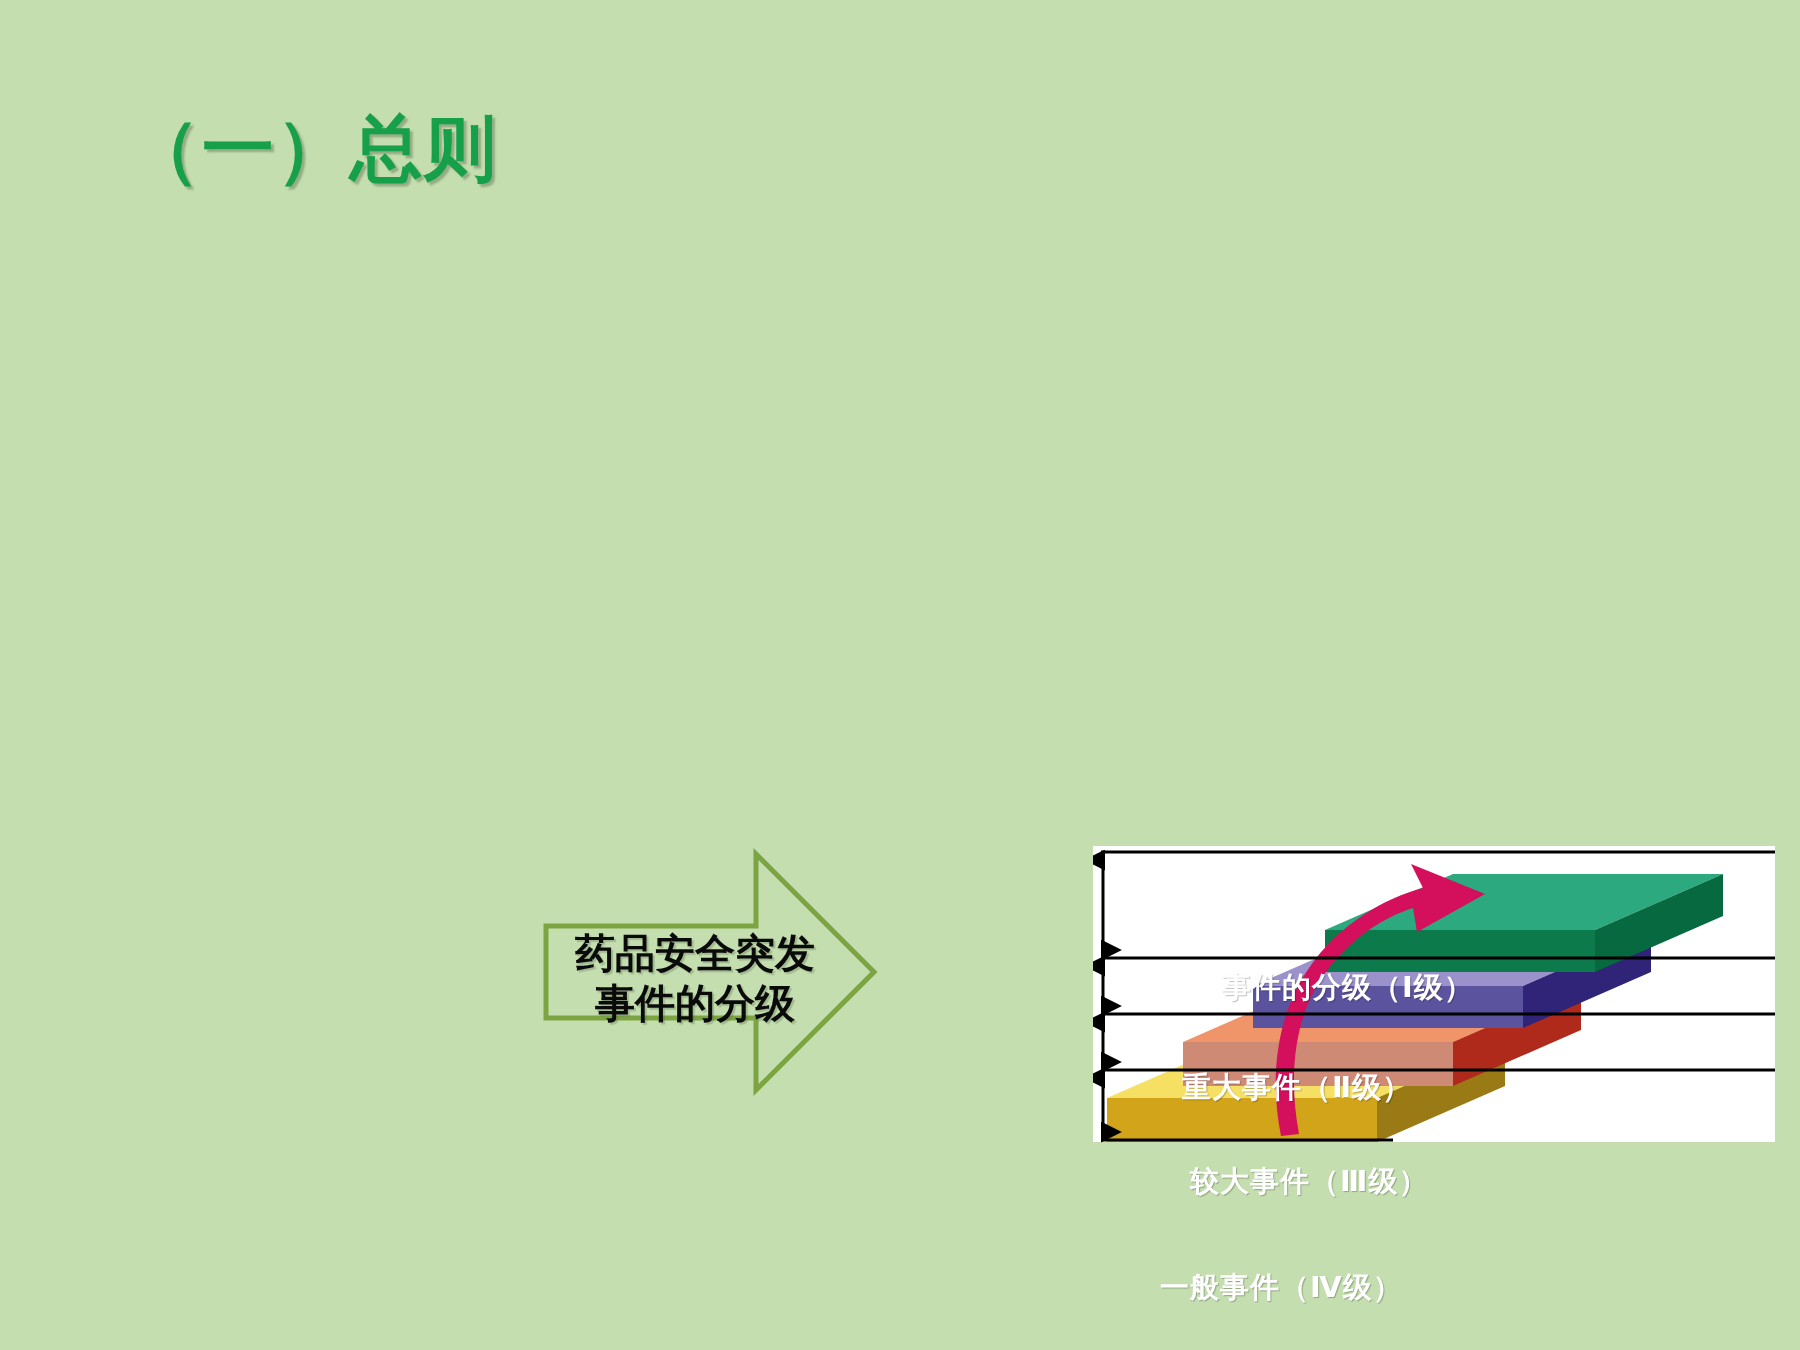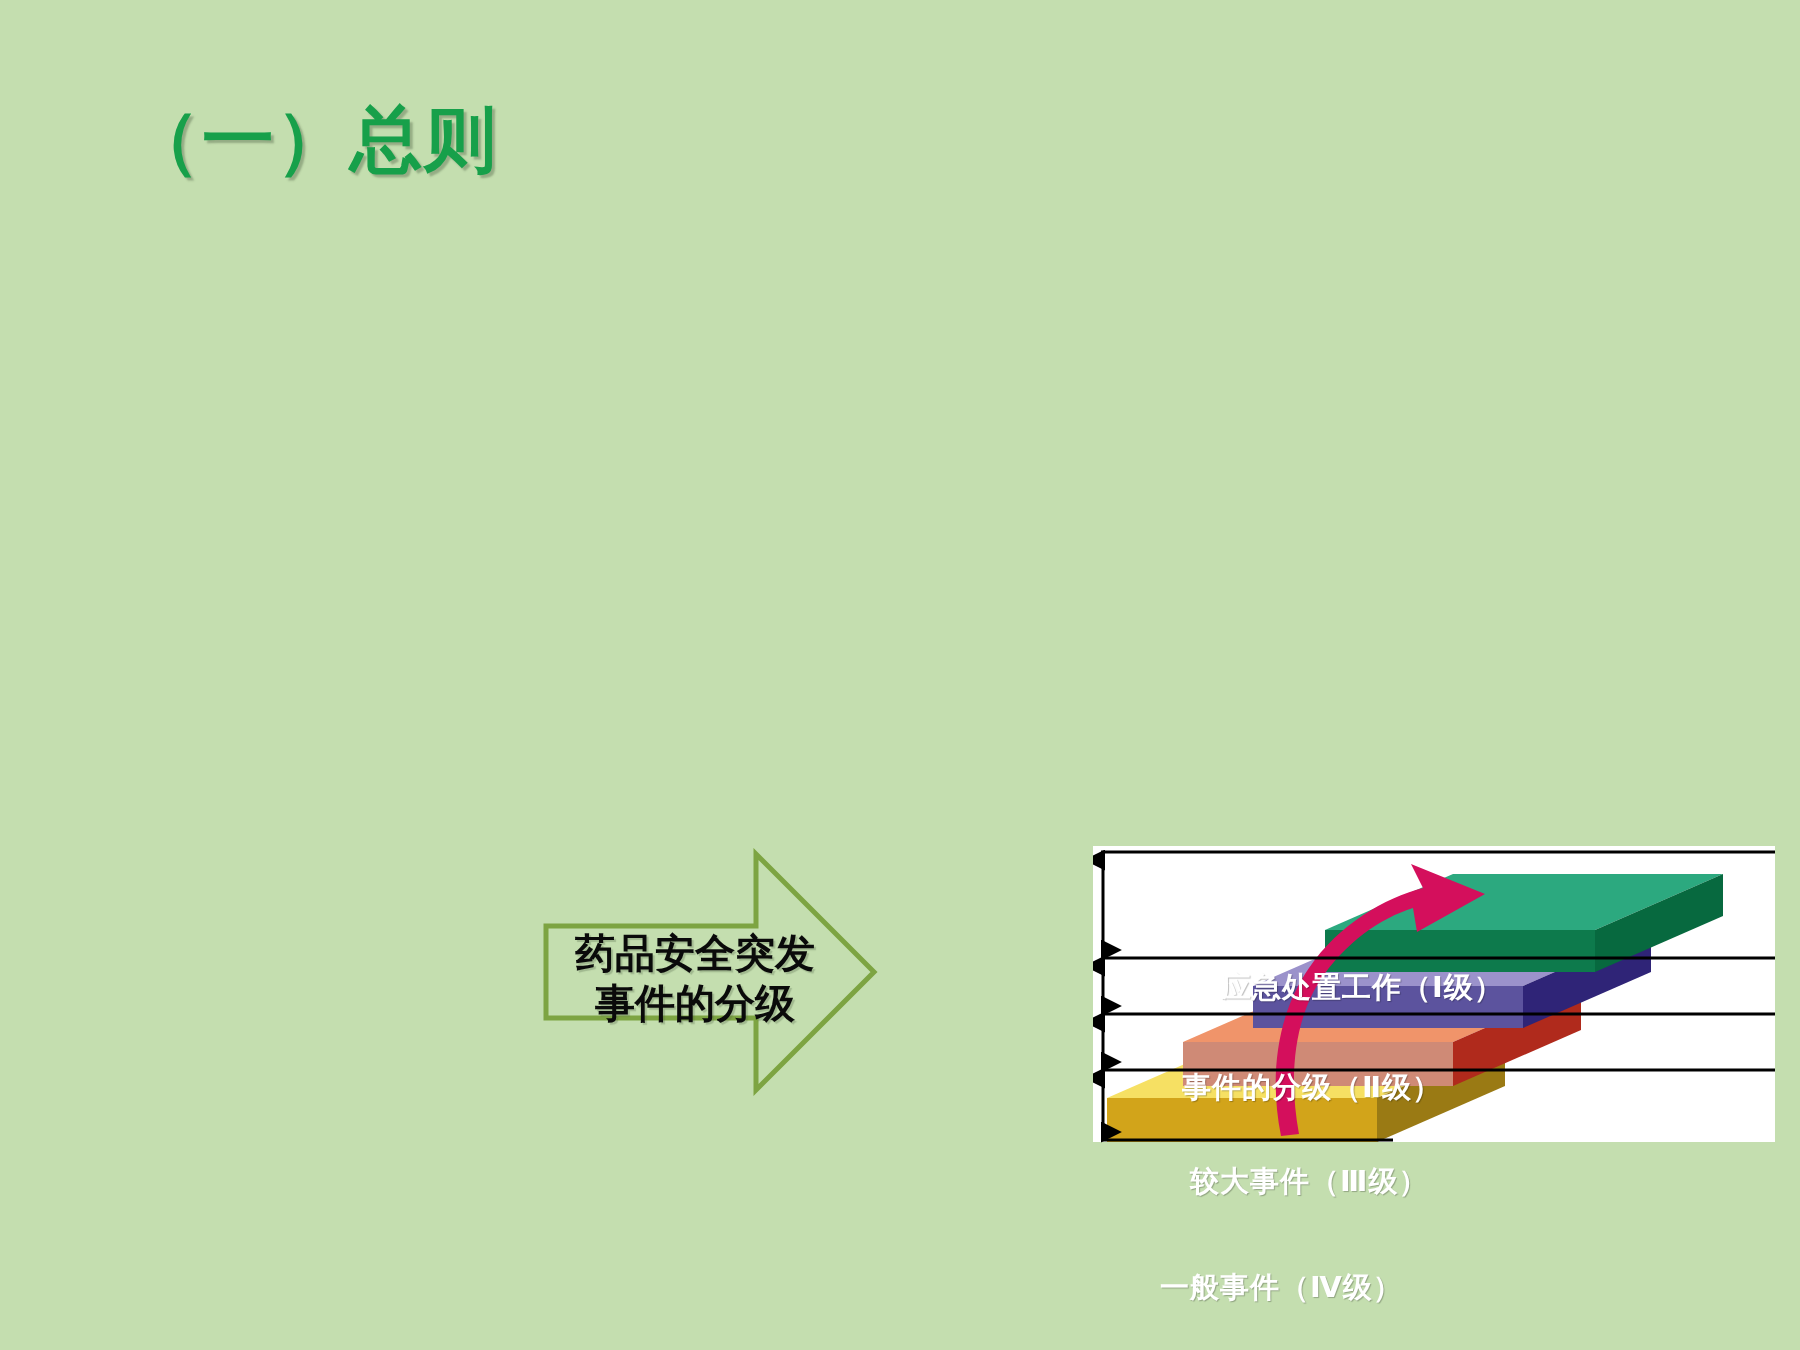--- a/index.html
+++ b/index.html
@@ -17,21 +17,21 @@
     width: 1800px;
     height: 1350px;
     background: #c4deaf;
     overflow: hidden;
   }
 
   
   #slide-title {
     position: absolute;
     left: 128px;
-    top: 103px;
+    top: 112px;
     font-size: 72px;
     font-weight: bold;
     color: #17a04a;
     letter-spacing: 2px;
     text-shadow: 3px 3px 2px rgba(90,110,80,0.45);
     white-space: nowrap;
     line-height: 1.0;
   }
 
   
@@ -171,18 +171,18 @@
         <line x1="8" y1="294" x2="300" y2="294"></line>
 
         <line x1="10" y1="14" x2="10" y2="104" marker-start="url(#arrUp)" marker-end="url(#arrUp)"></line>
         <line x1="10" y1="120" x2="10" y2="160" marker-start="url(#arrUp)" marker-end="url(#arrUp)"></line>
         <line x1="10" y1="176" x2="10" y2="216" marker-start="url(#arrUp)" marker-end="url(#arrUp)"></line>
         <line x1="10" y1="232" x2="10" y2="286" marker-start="url(#arrUp)" marker-end="url(#arrUp)"></line>
       </g>
     </svg>
   </div>
 
-  <div class="slab-label" id="label-level1">应急处置工作（Ⅰ级）</div>
-  <div class="slab-label" id="label-level2">事件的分级（Ⅱ级）</div>
+  <div class="slab-label" id="label-level1">事件的分级（Ⅰ级）</div>
+  <div class="slab-label" id="label-level2">重大事件（Ⅱ级）</div>
   <div class="slab-label" id="label-level3">较大事件（Ⅲ级）</div>
   <div class="slab-label" id="label-level4">一般事件（Ⅳ级）</div>
 
 </div>
 
 </body></html>

